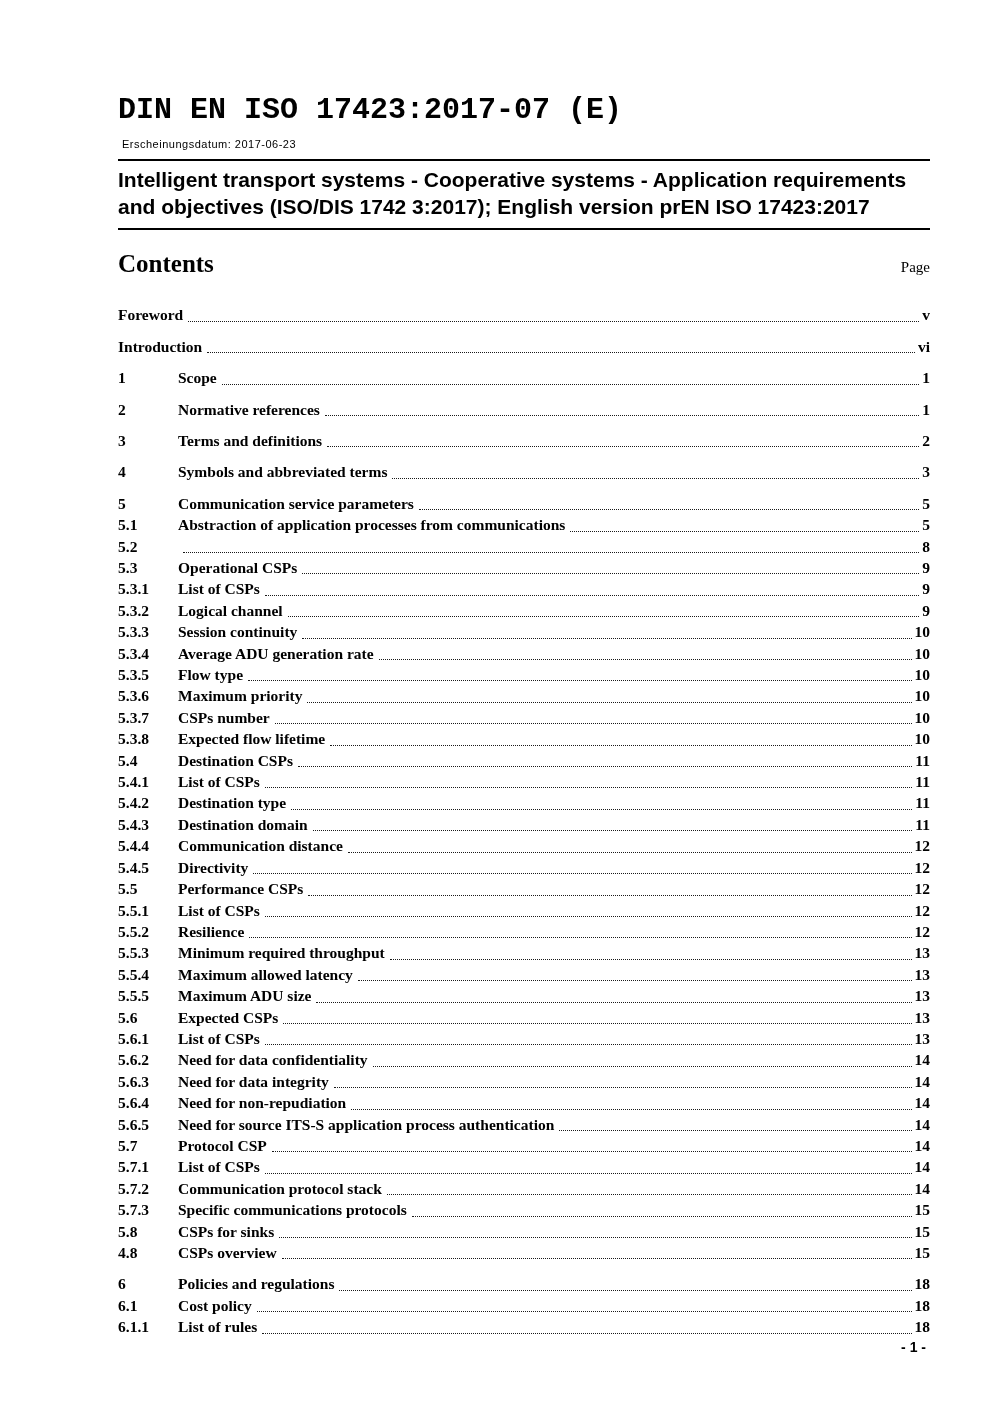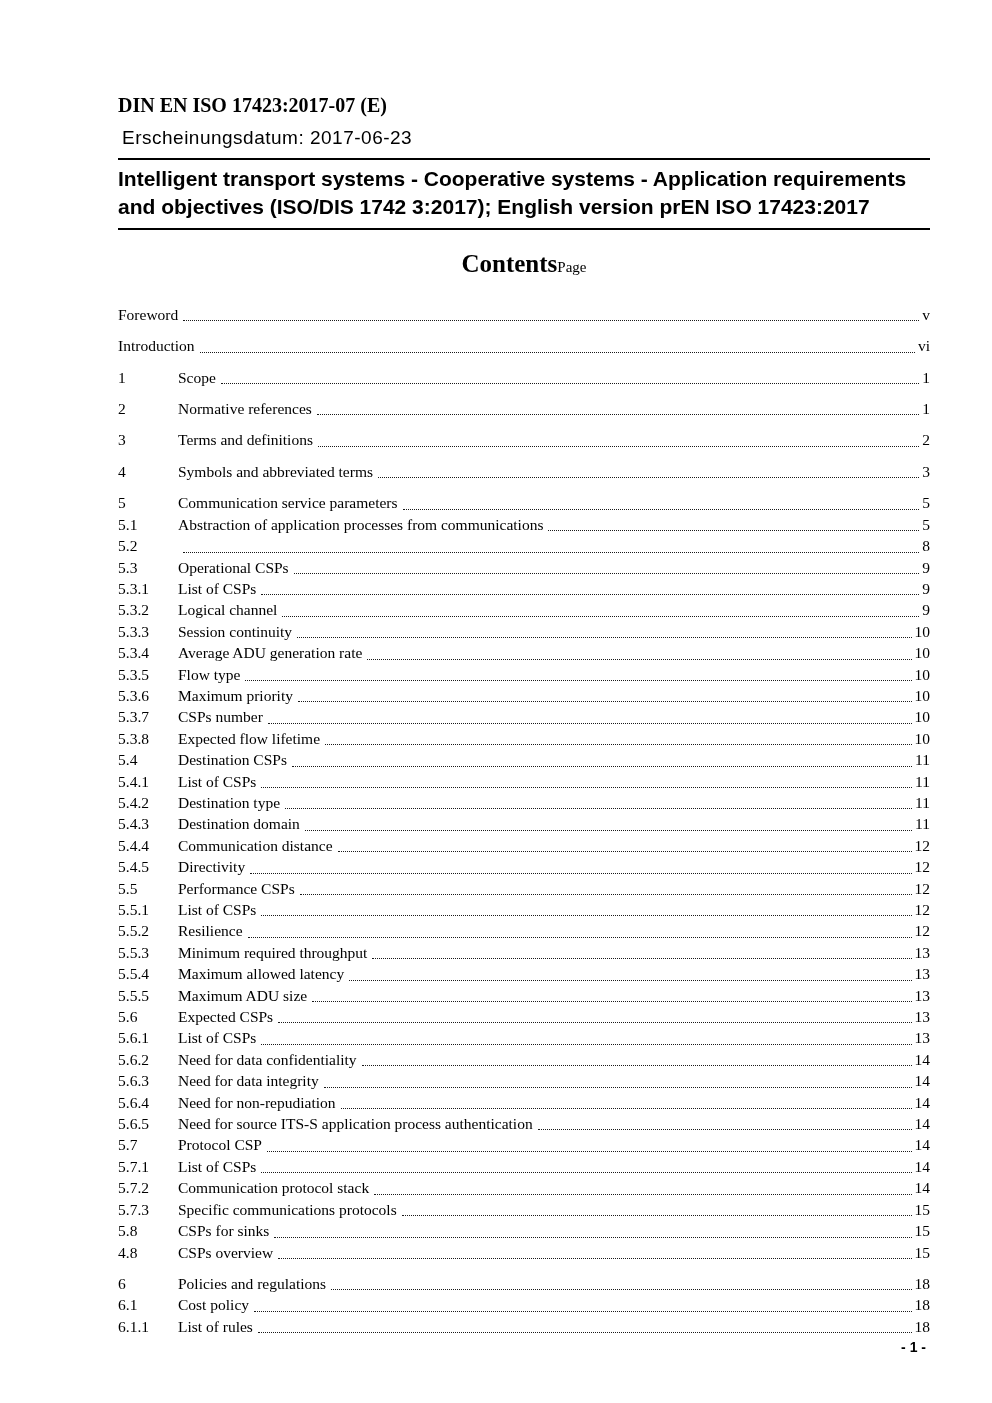--- a/index.html
+++ b/index.html
@@ -10,59 +10,59 @@
     font-family: "Liberation Serif", serif;
     color: #000;
     overflow: hidden;
   }
   .page {
     position: absolute; inset: 0;
     padding: 95px 62px 0 118px;
   }
   
   .doc-number {
-    font-family: Liberation Serif, serif;
-    font-weight: bold;
-    font-size: 20px;
+    font-family: Liberation Mono, monospace;
+    font-weight: bold;
+    font-size: 30px;
     line-height: 1.05;
   }
   .pub-date {
     font-family: "Liberation Sans", sans-serif;
-    font-size: 19px;
+    font-size: 11px;
     letter-spacing: 0.5px;
     margin-top: 11px;
     padding-left: 4px;
   }
   .rule { border: 0; border-top: 2px solid #000; }
   .rule-top { margin-top: 9px; }
   .doc-title {
     font-family: "Liberation Sans", sans-serif;
     font-weight: bold;
     font-size: 21px;
     line-height: 1.33;
     padding: 5px 0 7px 0;
   }
   
   .contents-head {
     display: flex;
-    justify-content: center;
+    justify-content: space-between;
     align-items: baseline;
     margin-top: 20px;
   }
   .contents-title {
     font-size: 25px;
     font-weight: bold;
   }
   .page-label { font-size: 15px; }
   
   .toc { padding-top: 16px; }
   .toc-row {
     display: flex;
     align-items: baseline;
-    font-weight: normal;
+    font-weight: bold;
     font-size: 15.5px;
     line-height: 21.4px;
     white-space: nowrap;
   }
   .toc-row.spaced { margin-top: 10px; }
   .toc-num { flex: none; width: 60px; }
   .toc-num.empty { width: 0; }
   .toc-title { flex: none; }
   .toc-leader {
     flex: 1 1 auto;

